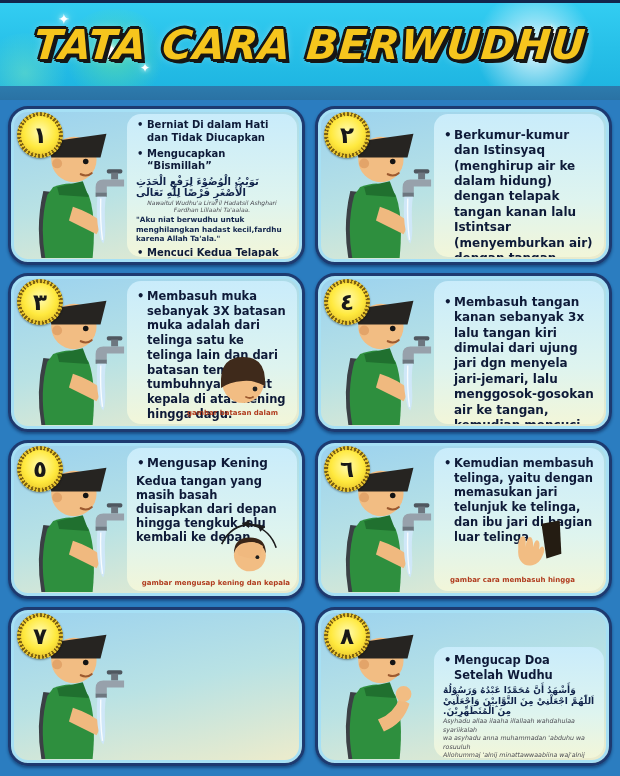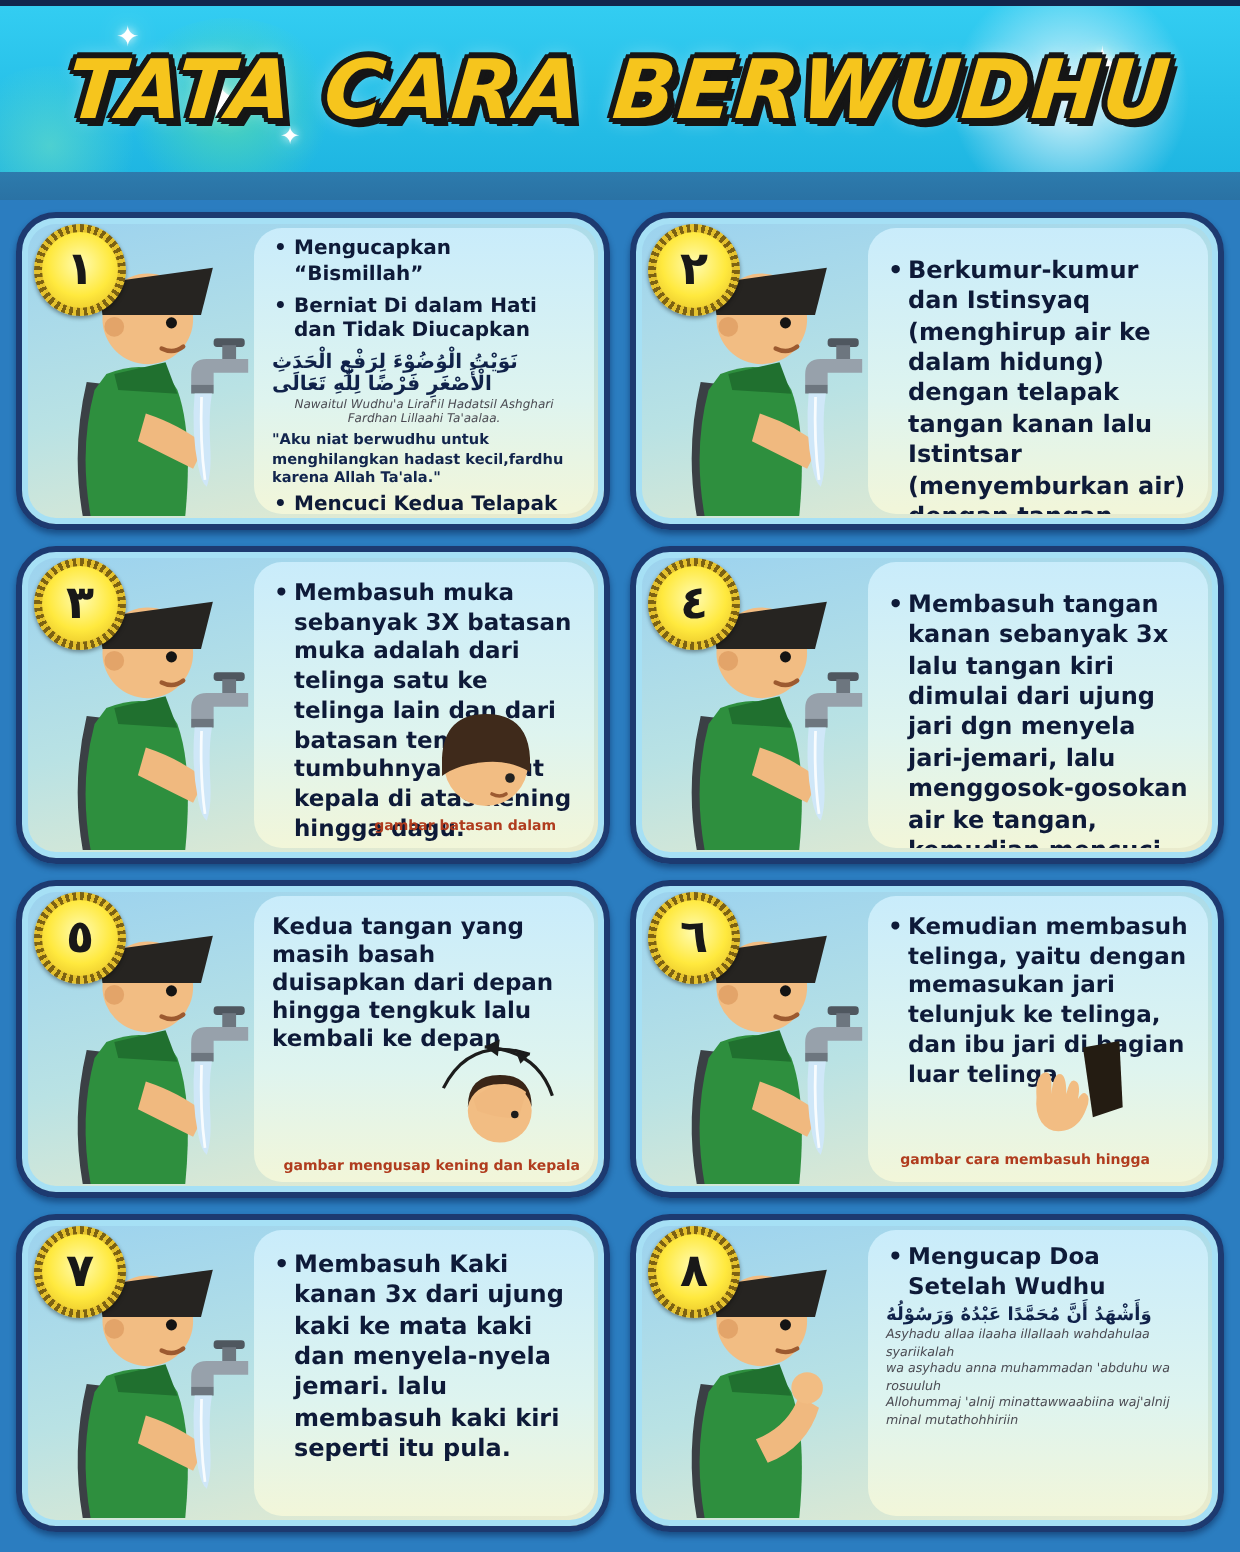--- a/index.html
+++ b/index.html
@@ -76,21 +76,21 @@
   .p2 .card,.p4 .card,.p7 .card{font-size:12px;padding-top:14px;}
   .p3 .card,.p6 .card{font-size:11.5px;}
   .p5 .card{font-size:12px;}
   .p7 .card{padding-top:10px;}
   
   .p1 .card{font-size:10px;padding-top:5px;}
   .arabic-line{direction:rtl;text-align:left;font-size:10px;margin:2px 0 1px;color:#10224a;}
   .translit{font-size:6px;font-style:italic;font-weight:normal;color:#4a4a52;text-align:center;margin-bottom:2px;}
   .quote{font-size:7.3px;line-height:1.3;margin:1px 0 3px;color:#12254d;}
   
-  .p8 .card{padding-top:6px;}
+  .p8 .card{padding-top:6px;margin-top:32px;}
   .p8 .heading{font-size:11.5px;}
   .p8 .arabic-line{font-size:9px;margin:1px 0;}
   .p8 .translit{text-align:left;font-size:6.3px;margin:0;line-height:1.35;}
   
   .mini{position:absolute;z-index:3;}
   .p3 .mini{right:28px;bottom:22px;width:62px;height:56px;}
   .p5 .mini{right:14px;bottom:20px;width:80px;height:62px;}
   .p6 .mini{right:46px;bottom:22px;width:58px;height:54px;}
   .caption{
     position:absolute;z-index:4;font-size:7px;font-weight:bold;color:#b03c1e;white-space:nowrap;
@@ -178,22 +178,22 @@
     </div>
     <div class="illus">
       <svg class="boy">
           <use href="#sym-boy"></use>
         </svg>
       <svg class="faucet">
           <use href="#sym-faucet"></use>
         </svg>
     </div>
     <div class="card">
+      <div class="bullet">Berniat Di dalam Hati dan Tidak Diucapkan</div>
       <div class="bullet">Mengucapkan “Bismillah”</div>
-      <div class="bullet">Berniat Di dalam Hati dan Tidak Diucapkan</div>
       <div class="arabic-line">نَوَيْتُ الْوُضُوْءَ لِرَفْعِ الْحَدَثِ الْأَصْغَرِ فَرْضًا لِلّٰهِ تَعَالَى</div>
       <div class="translit">Nawaitul Wudhu'a Liraf'il Hadatsil Ashghari Fardhan Lillaahi Ta'aalaa.</div>
       <div class="quote">"Aku niat berwudhu untuk menghilangkan hadast kecil,fardhu karena Allah Ta'ala."</div>
       <div class="bullet">Mencuci Kedua Telapak Tangan Sebanyak 3X dan Menyela-nyela di antara Jari-jemari Kedua Tangan</div>
     </div>
   </section>
 
   <section class="panel p2">
     <div class="badge">
       <span class="badge-core">٢</span>
@@ -255,20 +255,21 @@
     </div>
     <div class="illus">
       <svg class="boy">
           <use href="#sym-boy"></use>
         </svg>
       <svg class="faucet">
           <use href="#sym-faucet"></use>
         </svg>
     </div>
     <div class="card">
+      <div class="bullet">Mengusap Kening</div>
       <div class="body-text">Kedua tangan yang masih basah duisapkan dari depan hingga tengkuk lalu kembali ke depan</div>
     </div>
     <svg class="mini">
         <use href="#sym-head-wipe"></use>
       </svg>
     <div class="caption">gambar mengusap kening dan kepala</div>
   </section>
 
   <section class="panel p6">
     <div class="badge">
@@ -296,37 +297,35 @@
       <span class="badge-core">٧</span>
     </div>
     <div class="illus">
       <svg class="boy">
           <use href="#sym-boy"></use>
         </svg>
       <svg class="faucet">
           <use href="#sym-faucet"></use>
         </svg>
     </div>
-    <div class="card">
-      <div class="bullet">Membasuh Kaki kanan 3x dari ujung kaki ke mata kaki dan menyela-nyela jemari. lalu membasuh kaki kiri seperti itu pula.</div>
-    </div>
   </section>
 
   <section class="panel p8">
     <div class="badge">
       <span class="badge-core">٨</span>
     </div>
     <div class="illus">
       <svg class="boy">
           <use href="#sym-boy-dua"></use>
         </svg>
     </div>
     <div class="card">
       <div class="bullet heading">Mengucap Doa Setelah Wudhu</div>
       <div class="arabic-line">وَأَشْهَدُ أَنَّ مُحَمَّدًا عَبْدُهُ وَرَسُوْلُهُ</div>
+      <div class="arabic-line">اَللّٰهُمَّ اجْعَلْنِيْ مِنَ التَّوَّابِيْنَ وَاجْعَلْنِيْ مِنَ الْمُتَطَهِّرِيْنَ.</div>
       <div class="translit">Asyhadu allaa ilaaha illallaah wahdahulaa syariikalah</div>
       <div class="translit">wa asyhadu anna muhammadan 'abduhu wa rosuuluh</div>
       <div class="translit">Allohummaj 'alnij minattawwaabiina waj'alnij minal mutathohhiriin</div>
 
     </div>
   </section>
 
 </div>
 
 </body></html>

